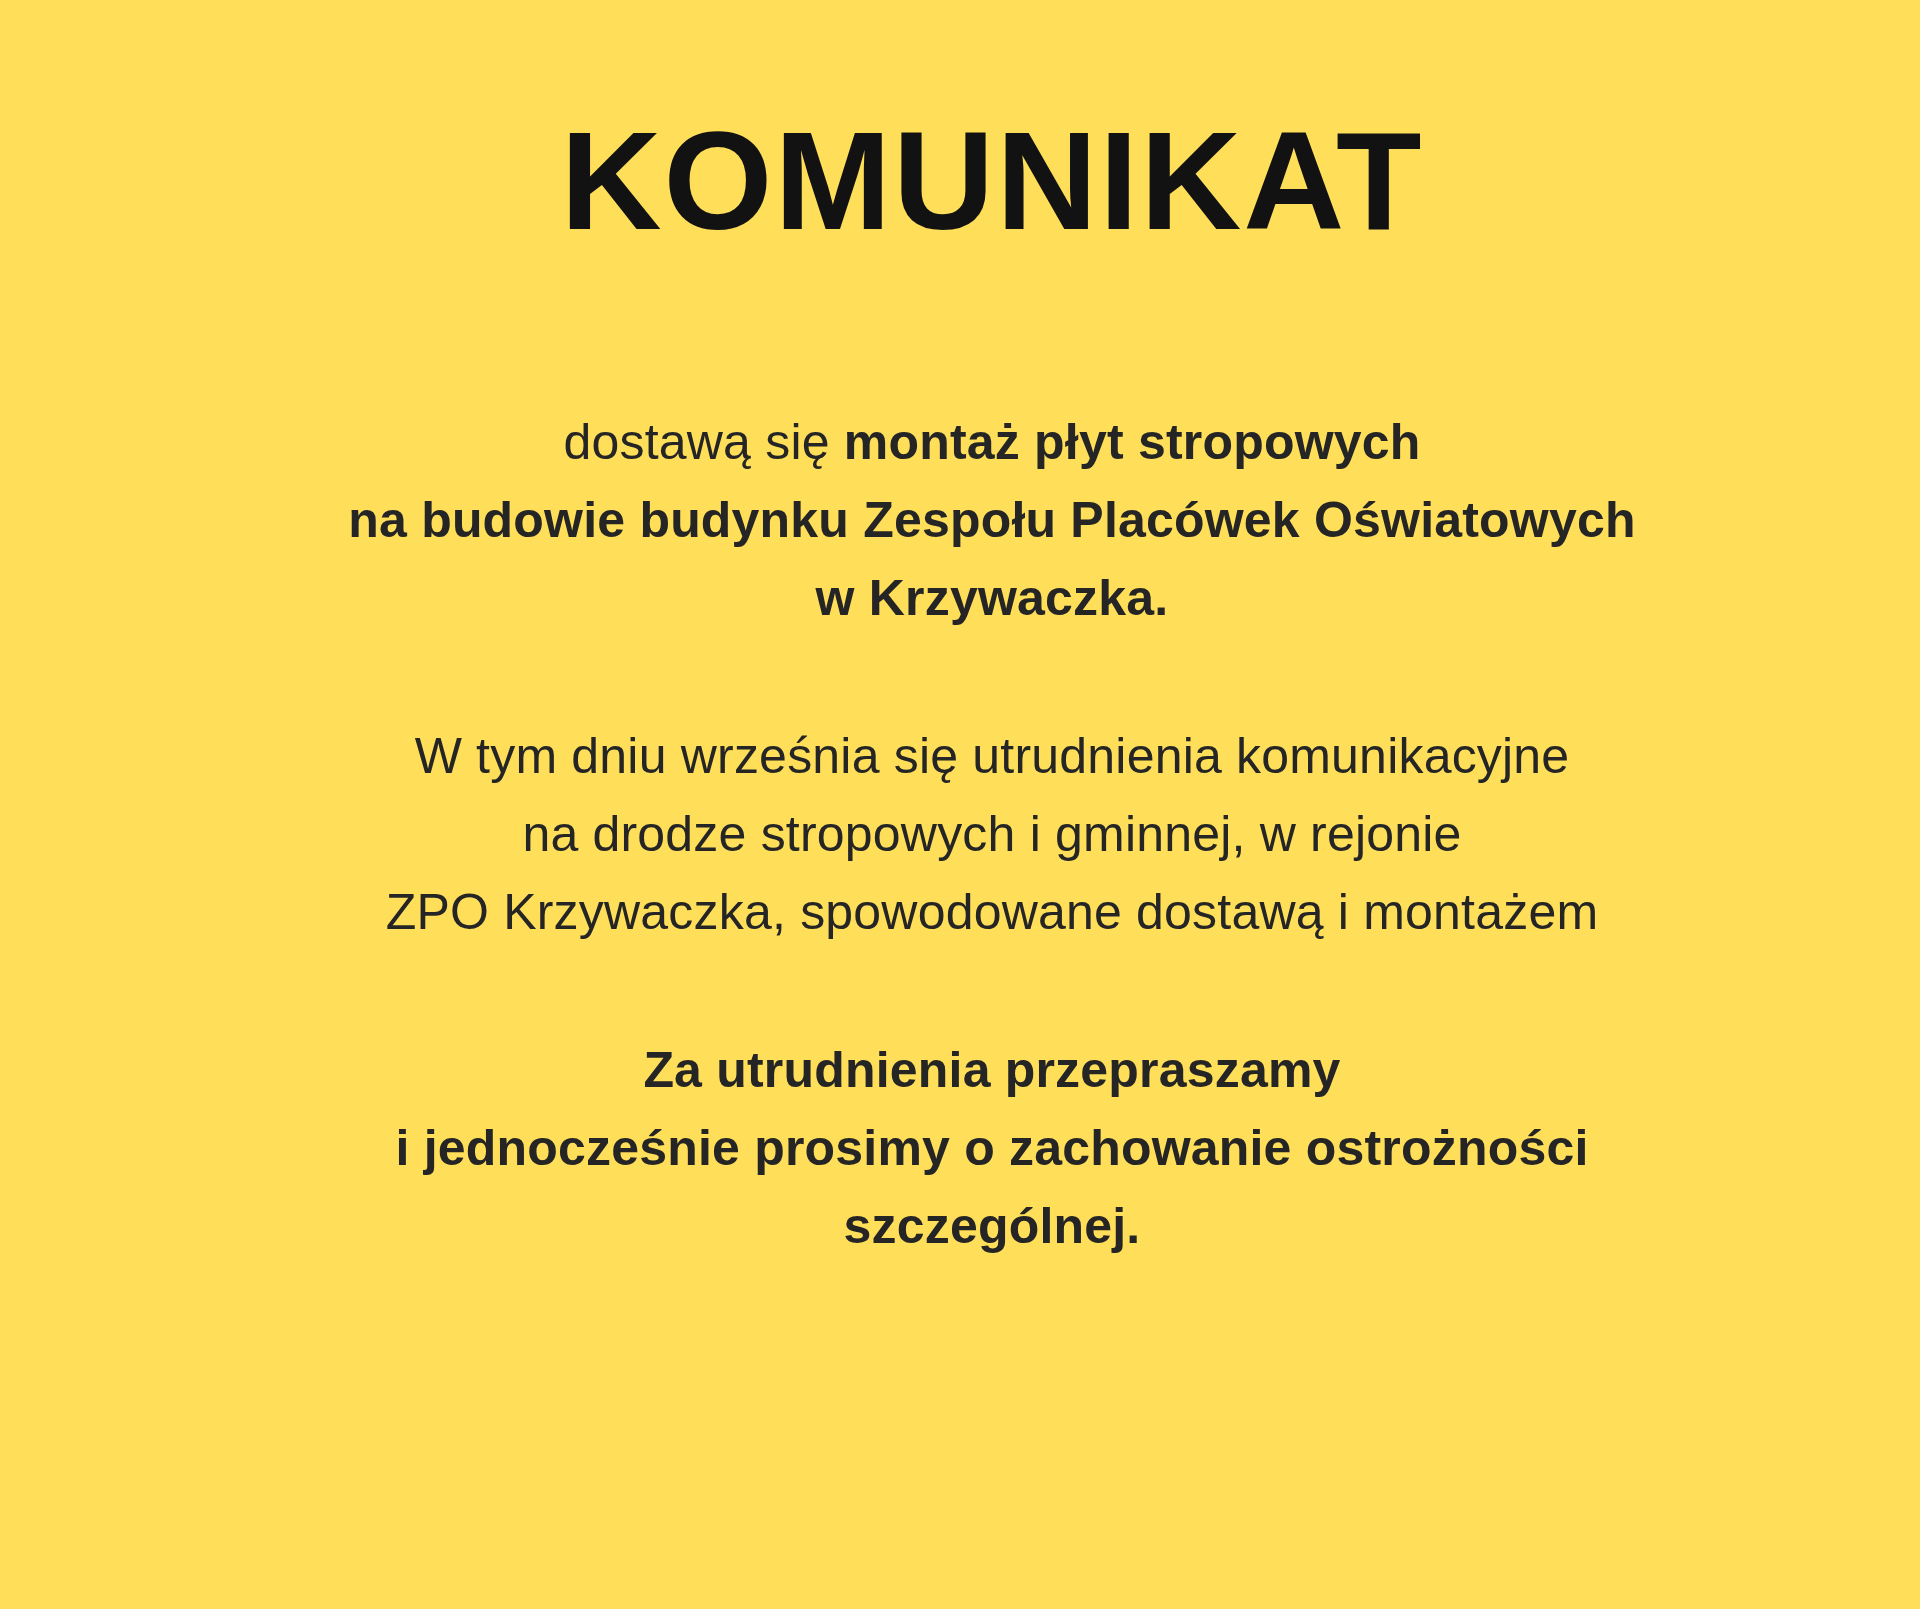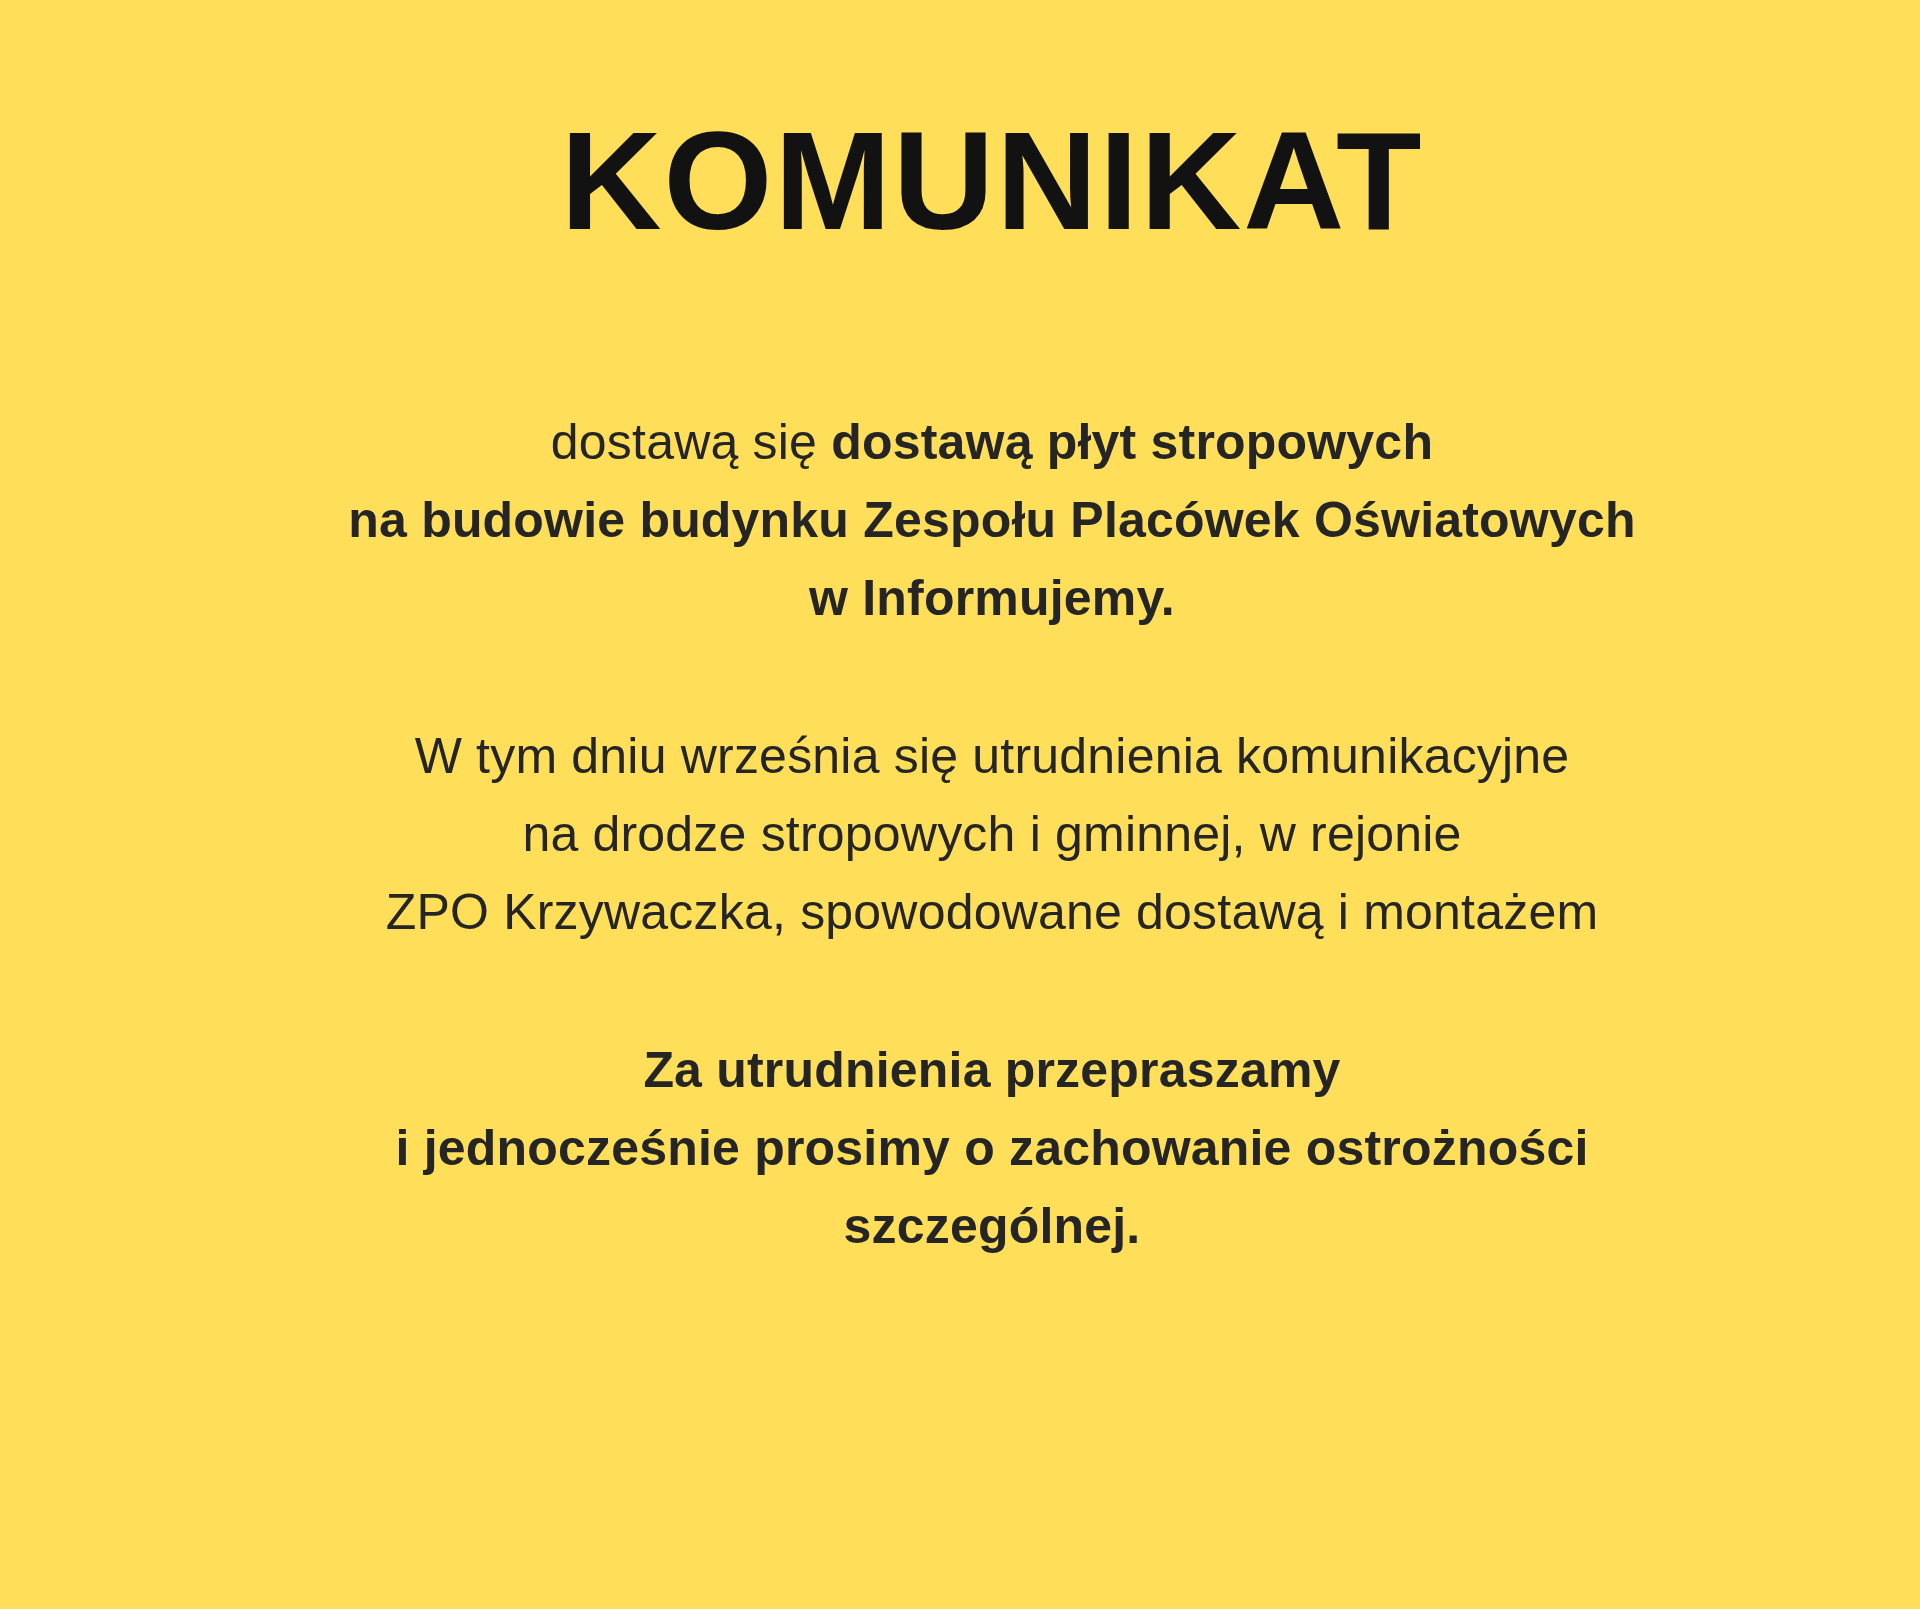--- a/index.html
+++ b/index.html
@@ -52,23 +52,23 @@
 </head>
 <body>
 
 <div class="poster">
 
   <h1 class="title">KOMUNIKAT</h1>
 
   <div class="body-text">
 
     <p class="para">
-      <span class="line"><span class="seg">dostawą się </span><span class="seg seg-bold">dostawą płyt stropowych</span></span>
+      <span class="line"><span class="seg">dostawą się </span><span class="seg seg-bold">montaż płyt stropowych</span></span>
       <span class="line"><span class="seg seg-bold">na budowie budynku Zespołu Placówek Oświatowych</span></span>
-      <span class="line"><span class="seg seg-bold">w Informujemy.</span></span>
+      <span class="line"><span class="seg seg-bold">w Krzywaczka.</span></span>
     </p>
 
     <p class="para">
       <span class="line"><span class="seg">W tym dniu września się utrudnienia komunikacyjne</span></span>
       <span class="line"><span class="seg">na drodze stropowych i gminnej, w rejonie</span></span>
       <span class="line"><span class="seg">ZPO Krzywaczka, spowodowane dostawą i montażem</span></span>
     </p>
 
     <p class="para">
       <span class="line"><span class="seg seg-bold">Za utrudnienia przepraszamy</span></span>

